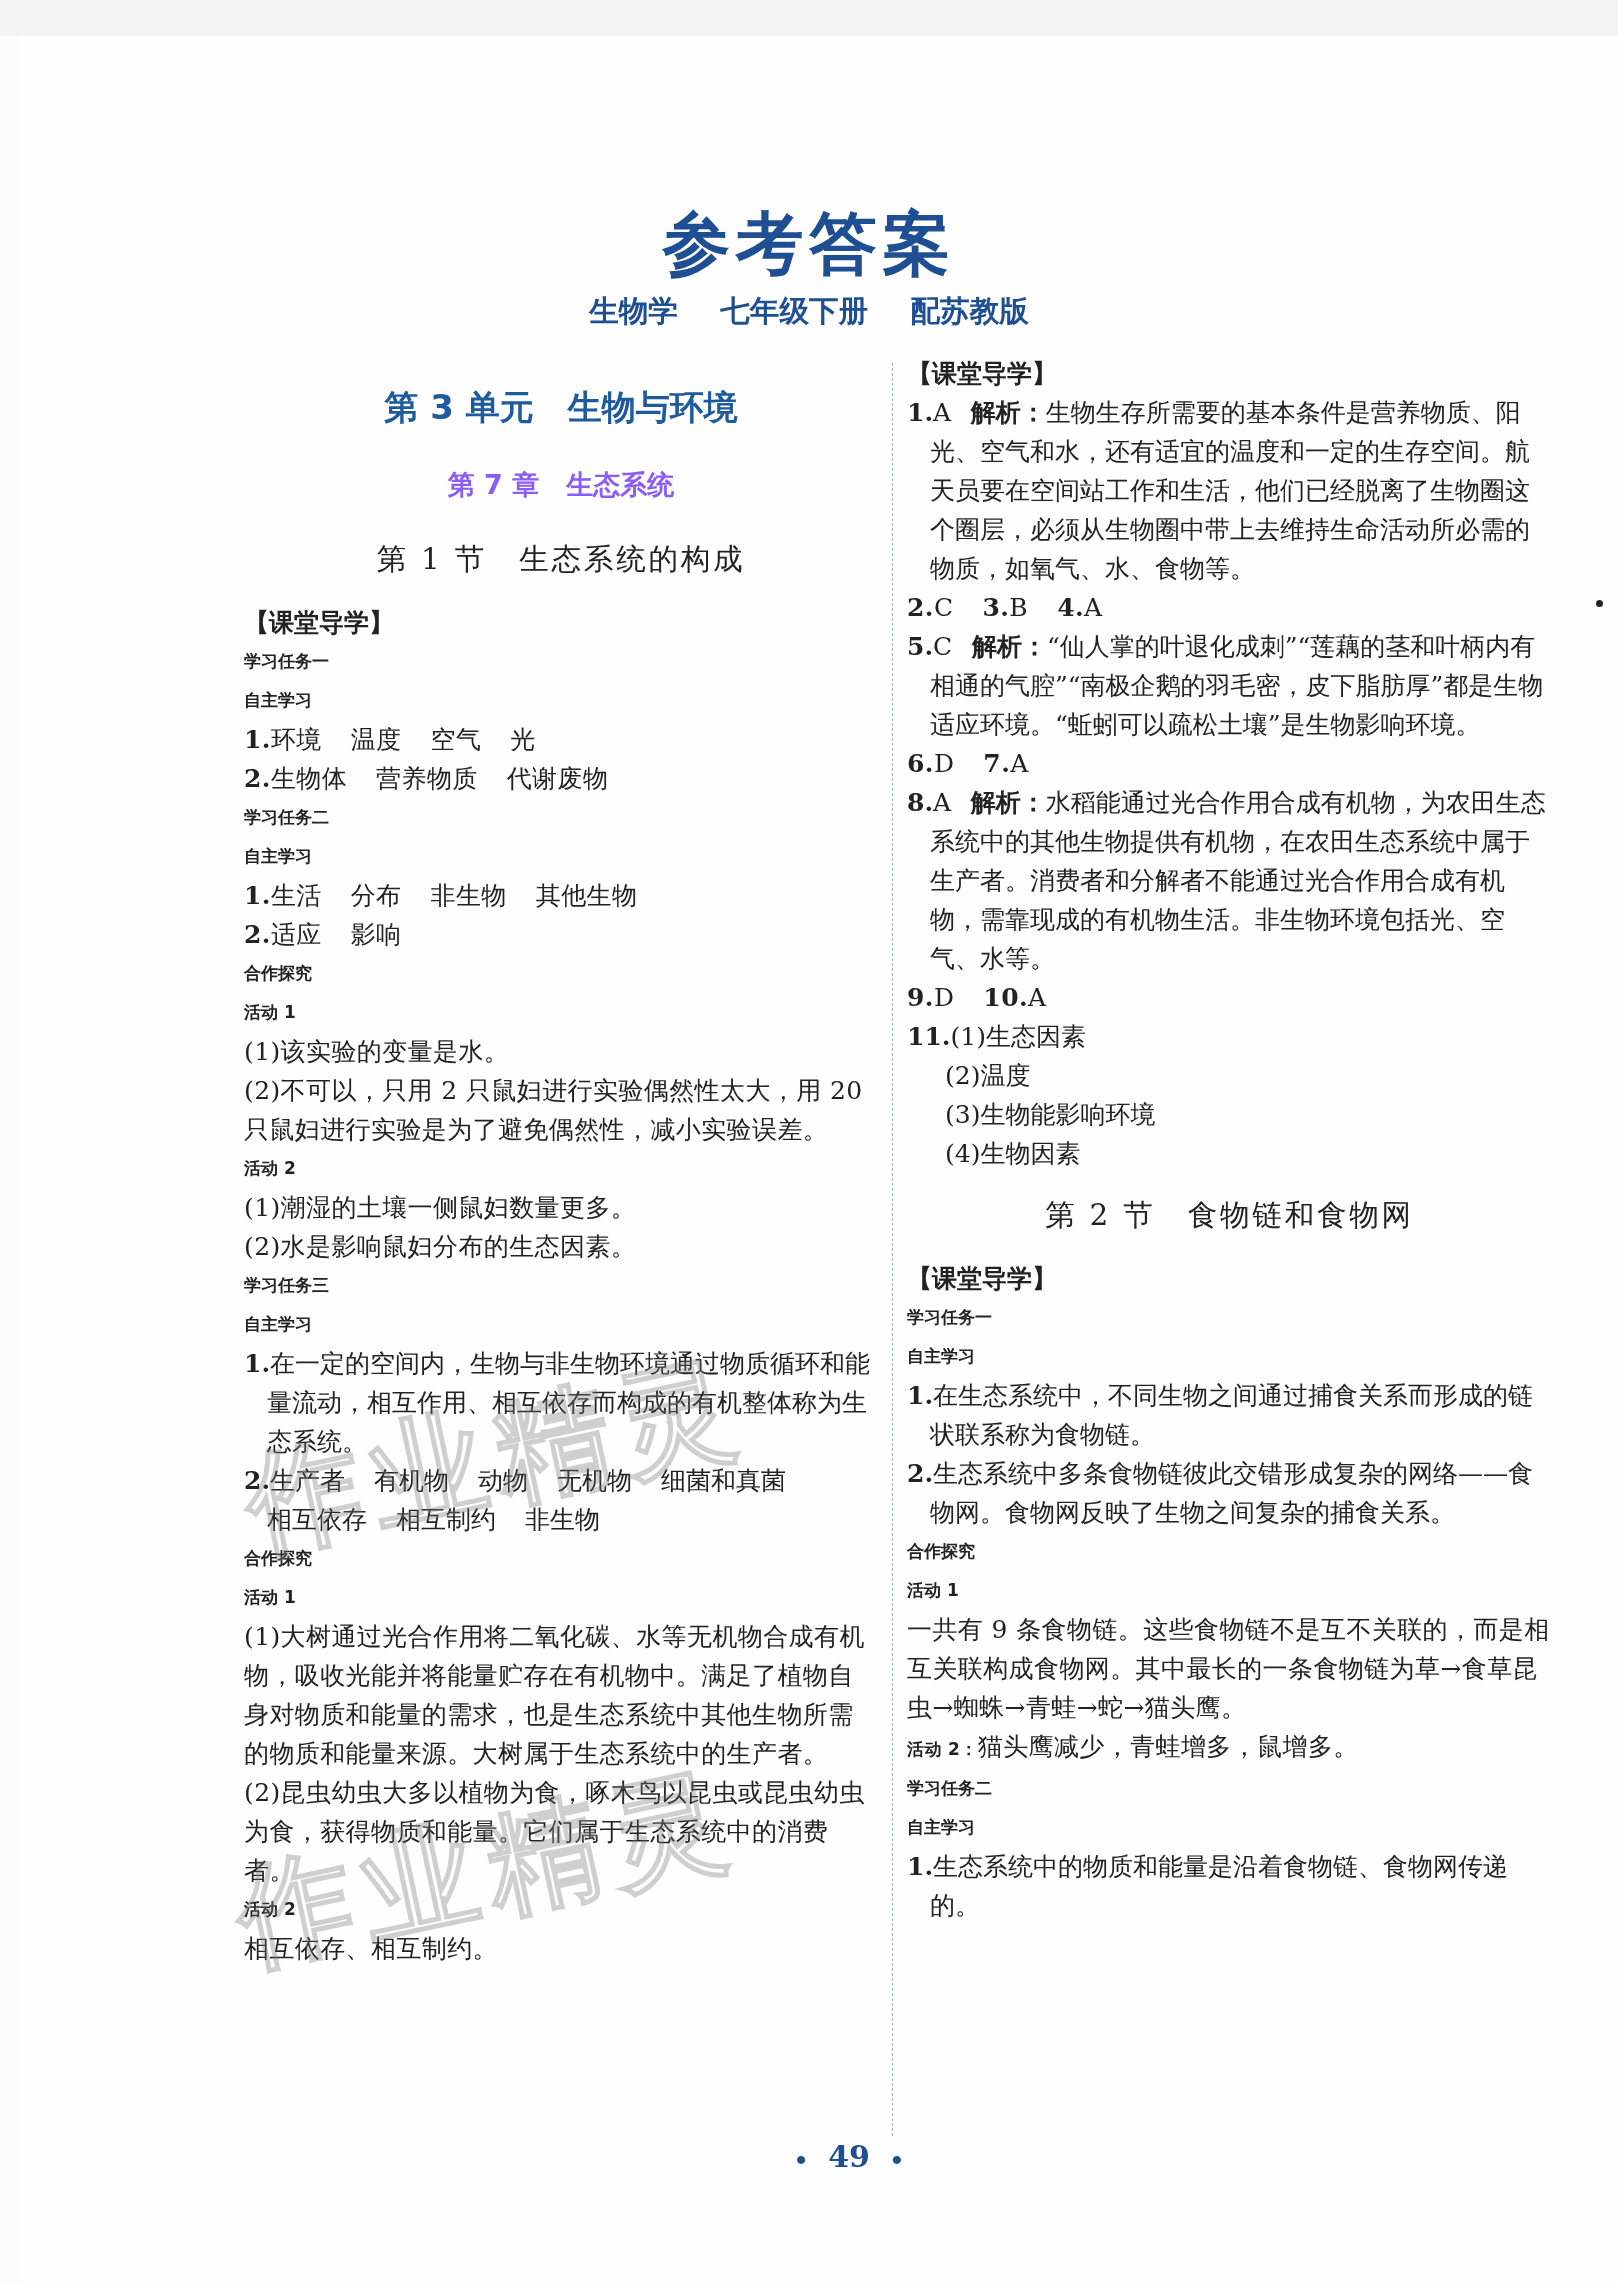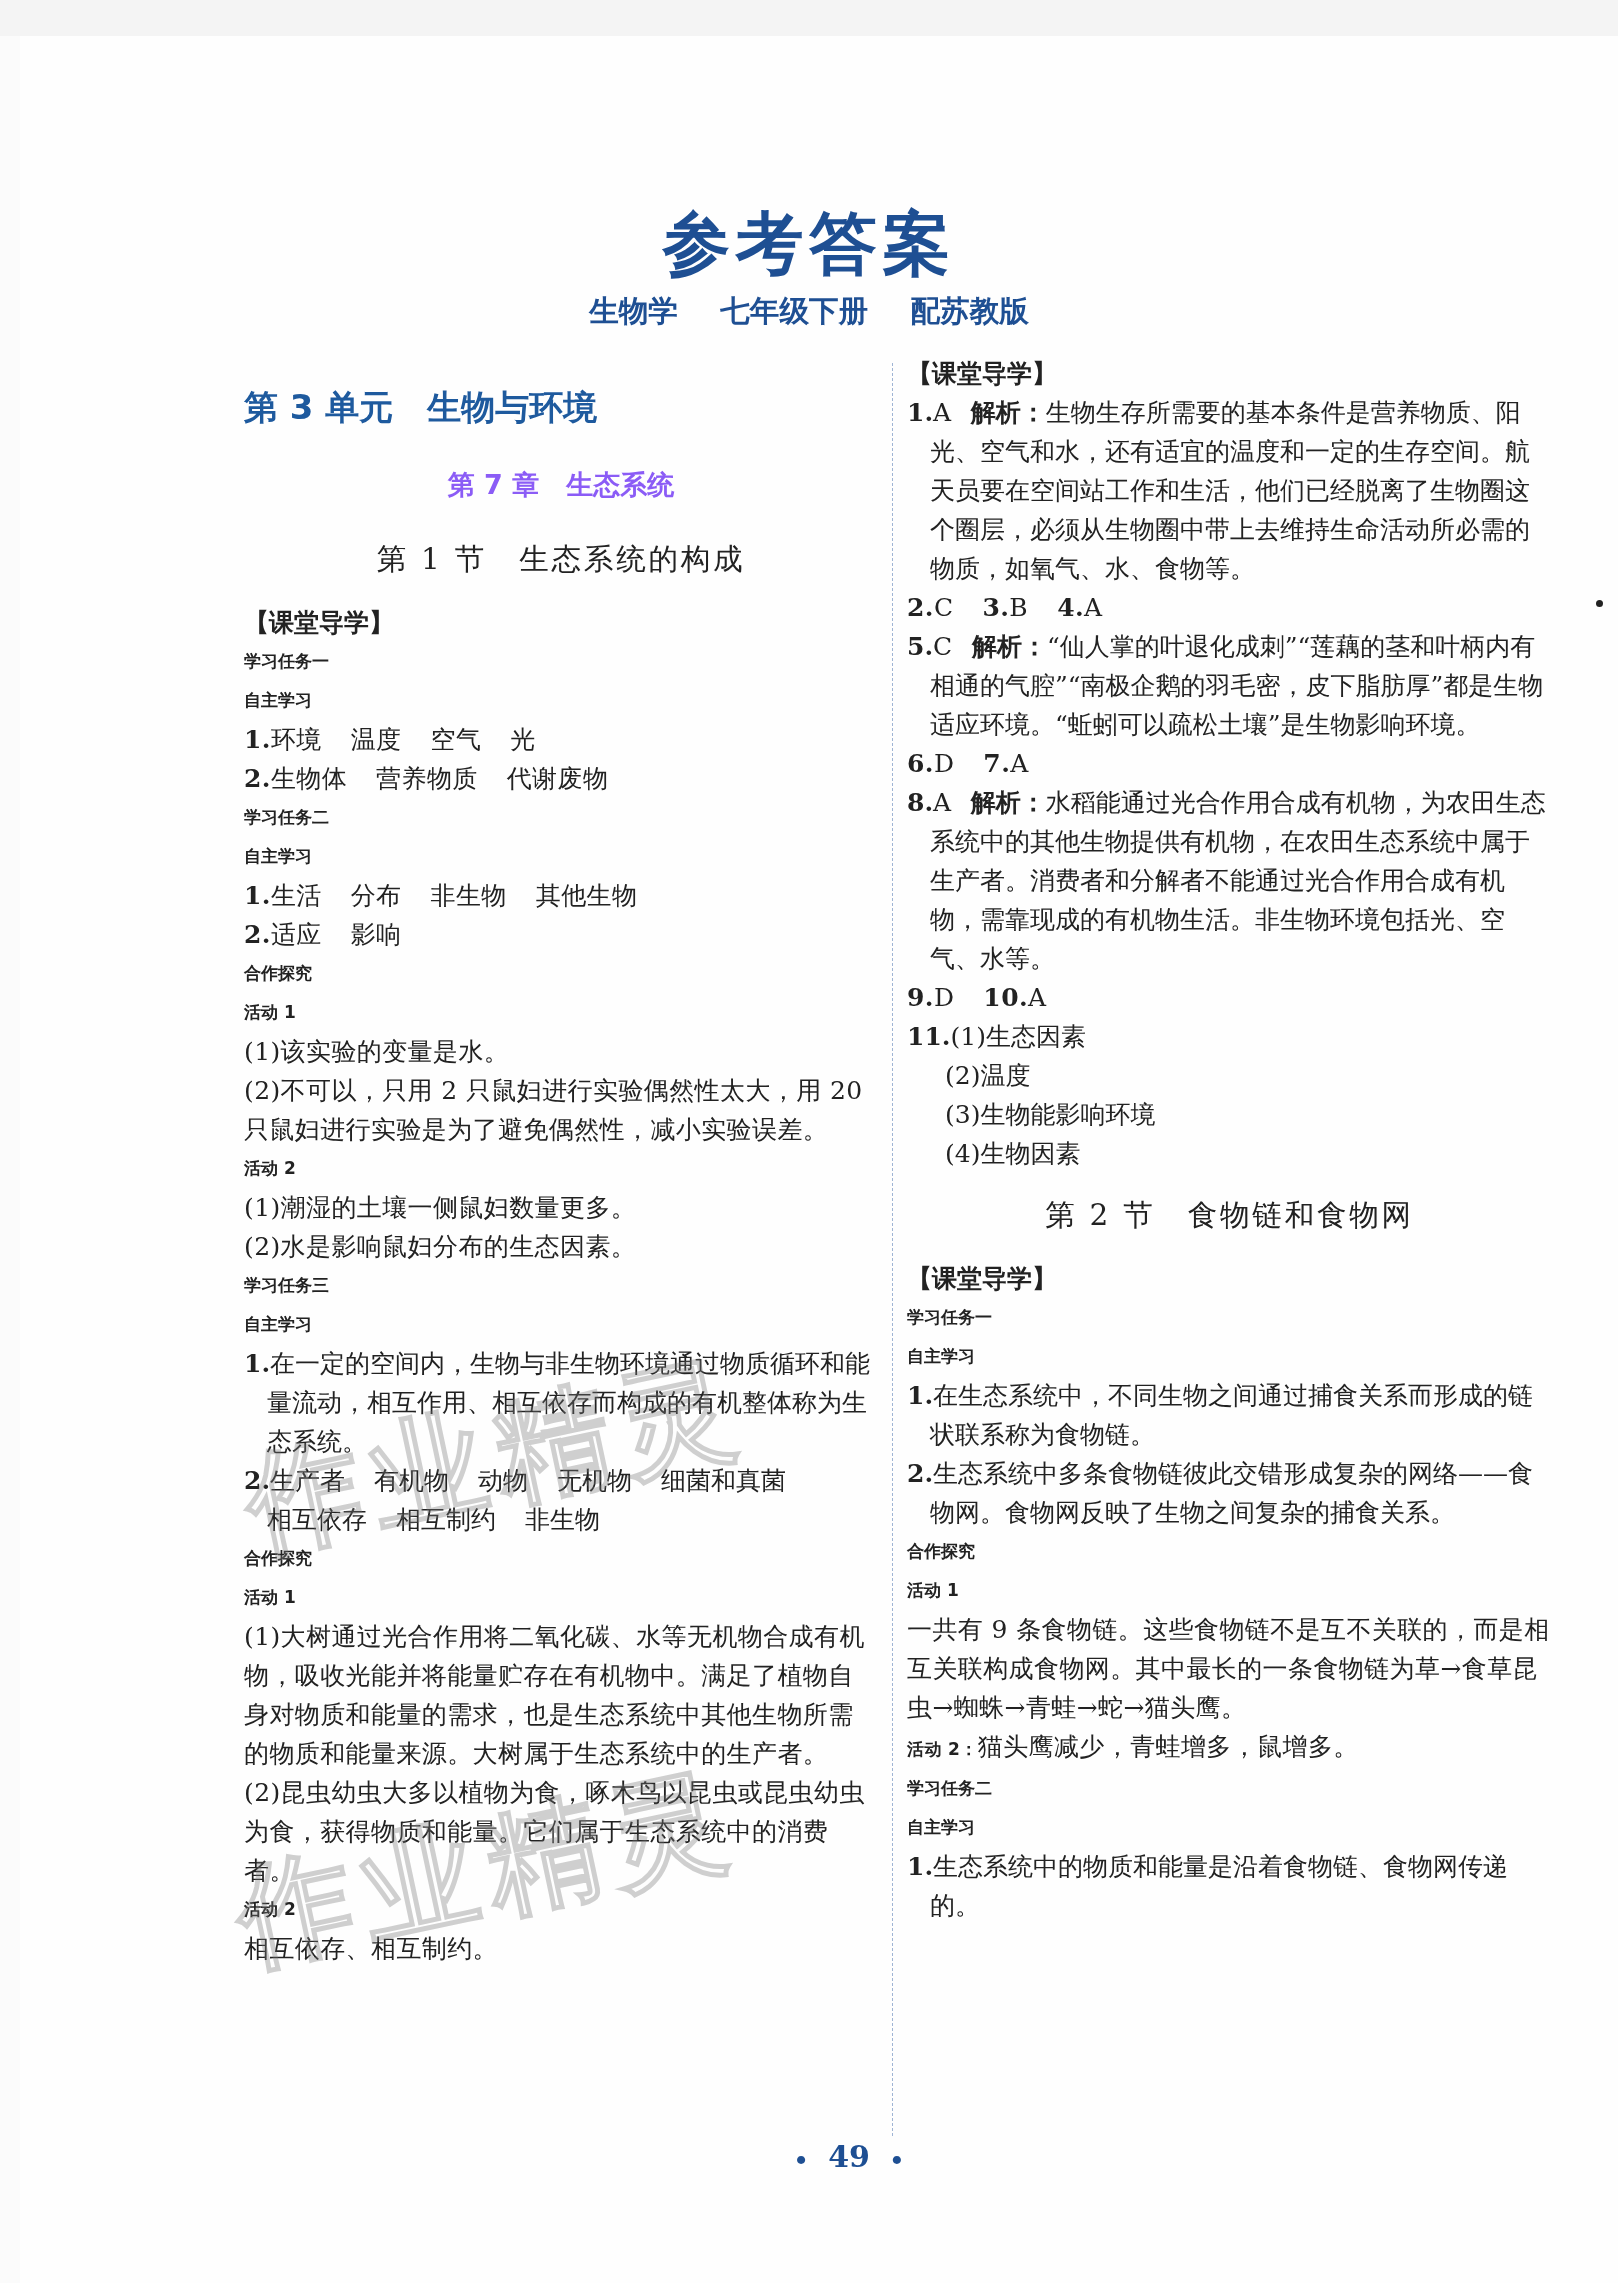--- a/index.html
+++ b/index.html
@@ -33,21 +33,21 @@
     .col {
       position: absolute; top: 354px;
     }
     .col-left { left: 244px; width: 634px; }
     .col-right { left: 907px; width: 645px; }
     .divider {
       position: absolute; left: 892px; top: 363px; height: 1773px; width: 0;
       border-left: 1.8px dashed #9fb4d4;
     }
     .unit-title {
-      font-family: "DejaVu Sans", sans-serif; font-weight: bold;
+      text-align: center; font-family: "DejaVu Sans", sans-serif; font-weight: bold;
       font-size: 34px; color: #1e5a9e; margin: 31px 0 36px 0;
     }
     .chapter-title {
       text-align: center; font-family: "DejaVu Sans", sans-serif; font-weight: bold;
       font-size: 27px; color: #8b5cf6; margin: 0 0 36px 0;
     }
     .section-title {
       text-align: center; font-size: 29.6px; color: #222; margin: 9px 0 23px 0;
       letter-spacing: 2.7px;
     }

